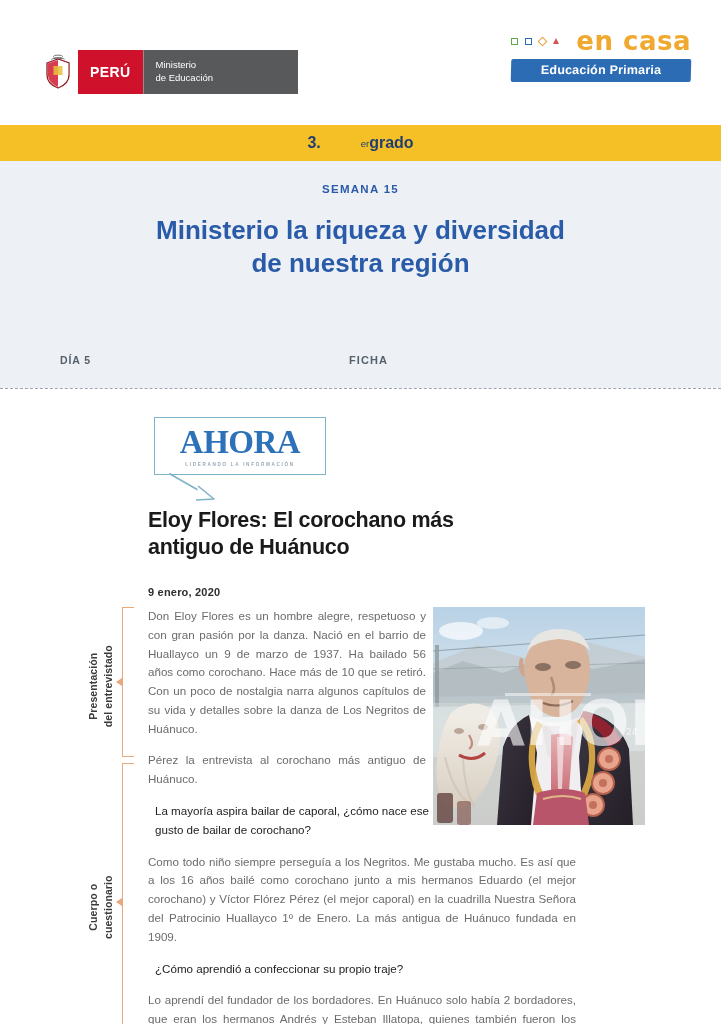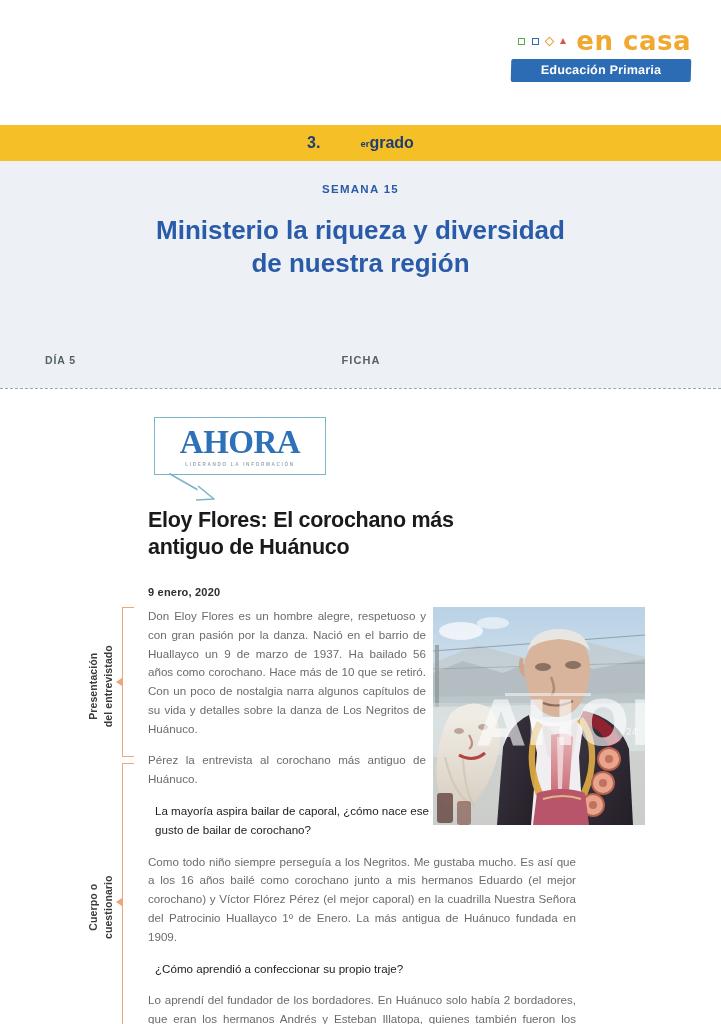--- a/index.html
+++ b/index.html
@@ -77,21 +77,21 @@
     font-size: 30px;
     font-weight: 700;
     color: #2B6CB5;
     letter-spacing: 1.5px;
     line-height: 1;
     font-family: "DejaVu Sans", sans-serif;
   }
   .aprendo-row2 {
     display: flex;
     align-items: center;
-    justify-content: flex-end;
+    justify-content: space-between;
     gap: 6px;
     margin-top: 2px;
   }
   .dot-row {
     display: flex;
     align-items: center;
     gap: 7px;
     margin-right: 4px;
   }
   .dot-sq {
@@ -140,21 +140,21 @@
     display: flex;
     align-items: center;
     justify-content: center;
     color: #1F3D72;
     font-size: 16px;
     font-weight: 700;
   }
   .grade-band sup {
     font-size: 9.5px;
     vertical-align: super;
-    font-weight: 700;
+    font-weight: 400;
     margin-left: 40px;
   }
 
   
   .title-band {
     position: relative;
     background: #EDF1F5;
     padding: 22px 0 0;
     height: 227px;
     box-sizing: border-box;
@@ -170,21 +170,21 @@
     text-align: center;
     color: #2A5BA8;
     font-size: 26px;
     font-weight: 700;
     line-height: 1.28;
     margin-top: 19px;
     padding: 0 60px;
   }
   .day-ficha-row {
     position: absolute;
-    left: 1px; right: 0;
+    left: 16px; right: 0;
     bottom: 22px;
     display: flex;
     align-items: center;
   }
   .day-label {
     position: absolute;
     left: 44px;
     color: #55606B;
     font-size: 10.5px;
     font-weight: 700;
@@ -345,20 +345,37 @@
     text-align: left;
   }
 </style>
 </head>
 <body>
 
 <div class="page">
 
   <div class="logo-bar">
 
+    <div class="minedu-logo">
+      <div class="minedu-shield">
+        <svg class="shield-svg" width="30" height="36" viewBox="0 0 30 36" aria-hidden="true">
+          <path d="M4 9 L15 5 L26 9 L26 21 Q26 30 15 34 Q4 30 4 21 Z" fill="#ffffff" stroke="#8f1d23" stroke-width="1.3"></path>
+          <path d="M4.8 9.6 L15 6 L15 33 Q5.5 29.2 4.8 20.8 Z" fill="#D0112B" opacity="0.82"></path>
+          <path d="M15 6 L25.2 9.6 L25.2 20.8 Q24.5 29.2 15 33 Z" fill="#ffffff"></path>
+          <rect x="10.5" y="12" width="9" height="9" fill="#E8C23B" opacity="0.85"></rect>
+          <path d="M15 3.2 Q20 3.6 23 5.4 Q19 4.6 15 4.7 Q11 4.6 7 5.4 Q10 3.6 15 3.2 Z" fill="#6b6b6b"></path>
+          <ellipse cx="15" cy="2.6" rx="4.6" ry="1.5" fill="none" stroke="#6b6b6b" stroke-width="0.9"></ellipse>
+        </svg>
+      </div>
+      <div class="minedu-peru">PERÚ</div>
+      <div class="minedu-ministerio">
+        <span>Ministerio</span>
+        <span>de Educación</span>
+      </div>
+    </div>
 
     <div class="aprendo-logo">
       <div class="aprendo-row2">
         <div class="dot-row">
           <span class="dot-sq"></span>
           <span class="dot-sq2"></span>
           <span class="dot-dia"></span>
           <span class="dot-tri"></span>
         </div>
         <div class="encasa-word">en casa</div>

